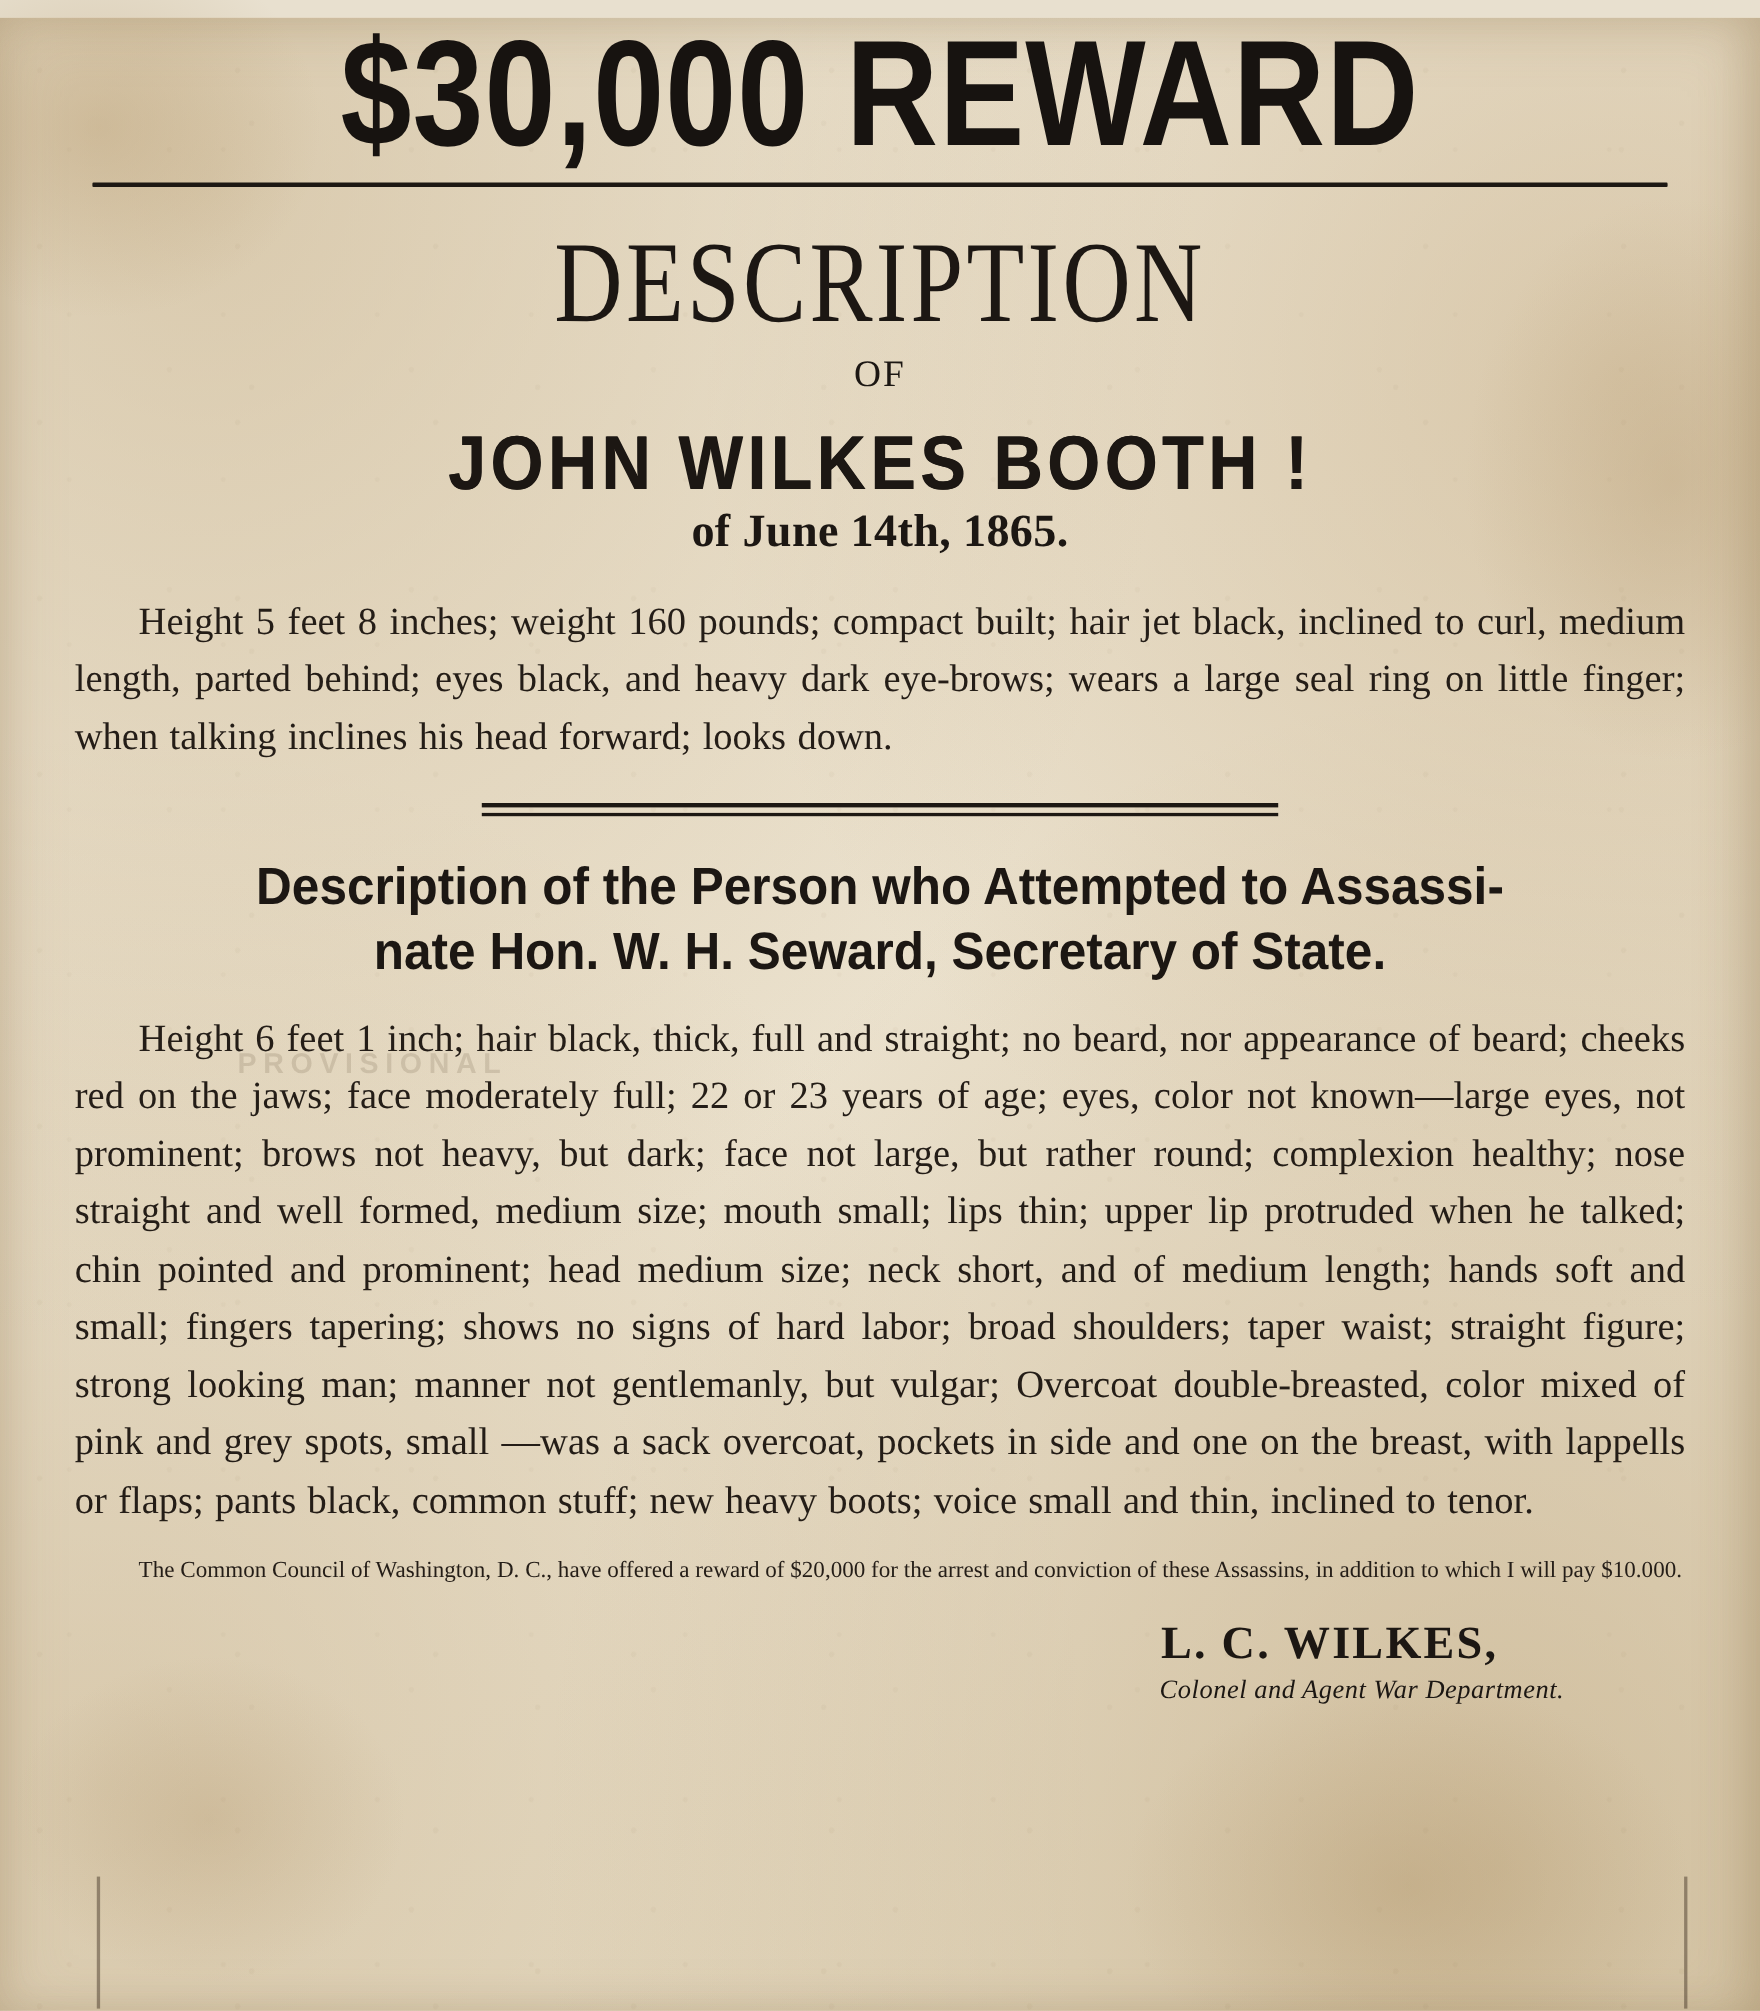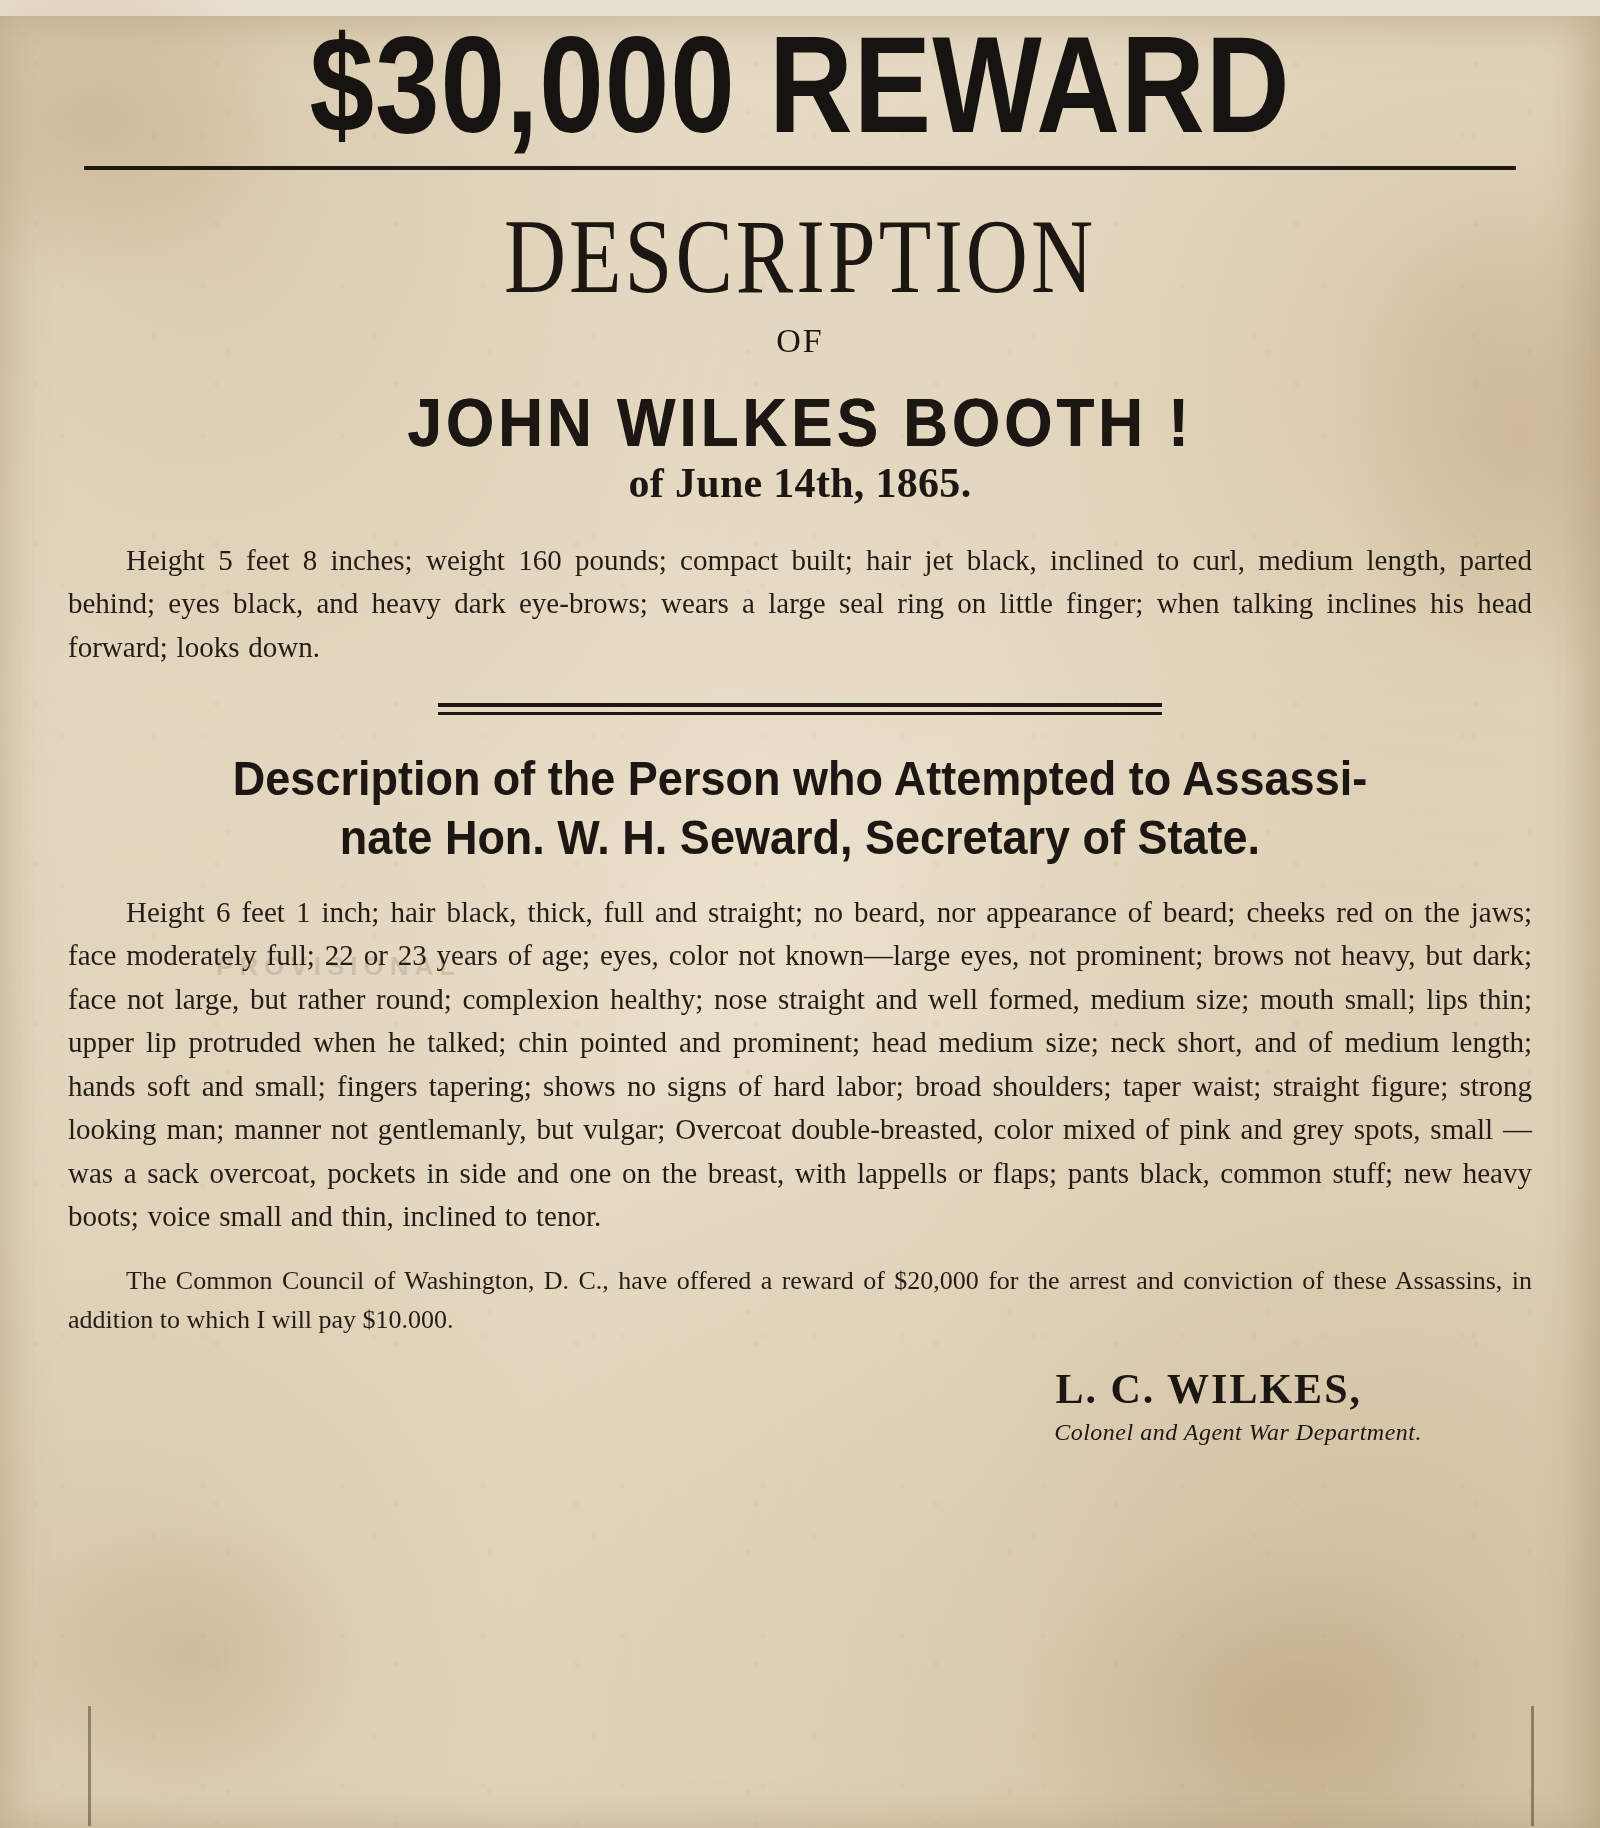--- a/index.html
+++ b/index.html
@@ -107,21 +107,21 @@
     font-family: "Liberation Serif", serif;
     font-weight: 700;
     font-size: 42px;
     line-height: 1.38;
     margin: 28px 18px 0 18px;
     letter-spacing: 0.3px;
   }
 
   .body-text {
     font-family: "Liberation Serif", serif;
-    font-size: 29px;
+    font-size: 35px;
     line-height: 1.5;
     text-align: justify;
     margin: 26px 20px 0 20px;
     text-indent: 58px;
     color: #241d17;
     word-spacing: 1.5px;
   }
 
   .rule-mid {
     margin: 34px 0 0 0;
@@ -136,21 +136,21 @@
     font-size: 45px;
     line-height: 1.26;
     margin: 34px 14px 0 14px;
     letter-spacing: 0px;
     transform: scaleY(1.06);
     transform-origin: top center;
   }
 
   .closing {
     font-family: "Liberation Serif", serif;
-    font-size: 26px;
+    font-size: 21px;
     line-height: 1.5;
     text-align: justify;
     margin: 22px 20px 0 20px;
     text-indent: 58px;
     color: #241d17;
   }
 
   .signature {
     text-align: right;
     margin: 26px 190px 0 0;

